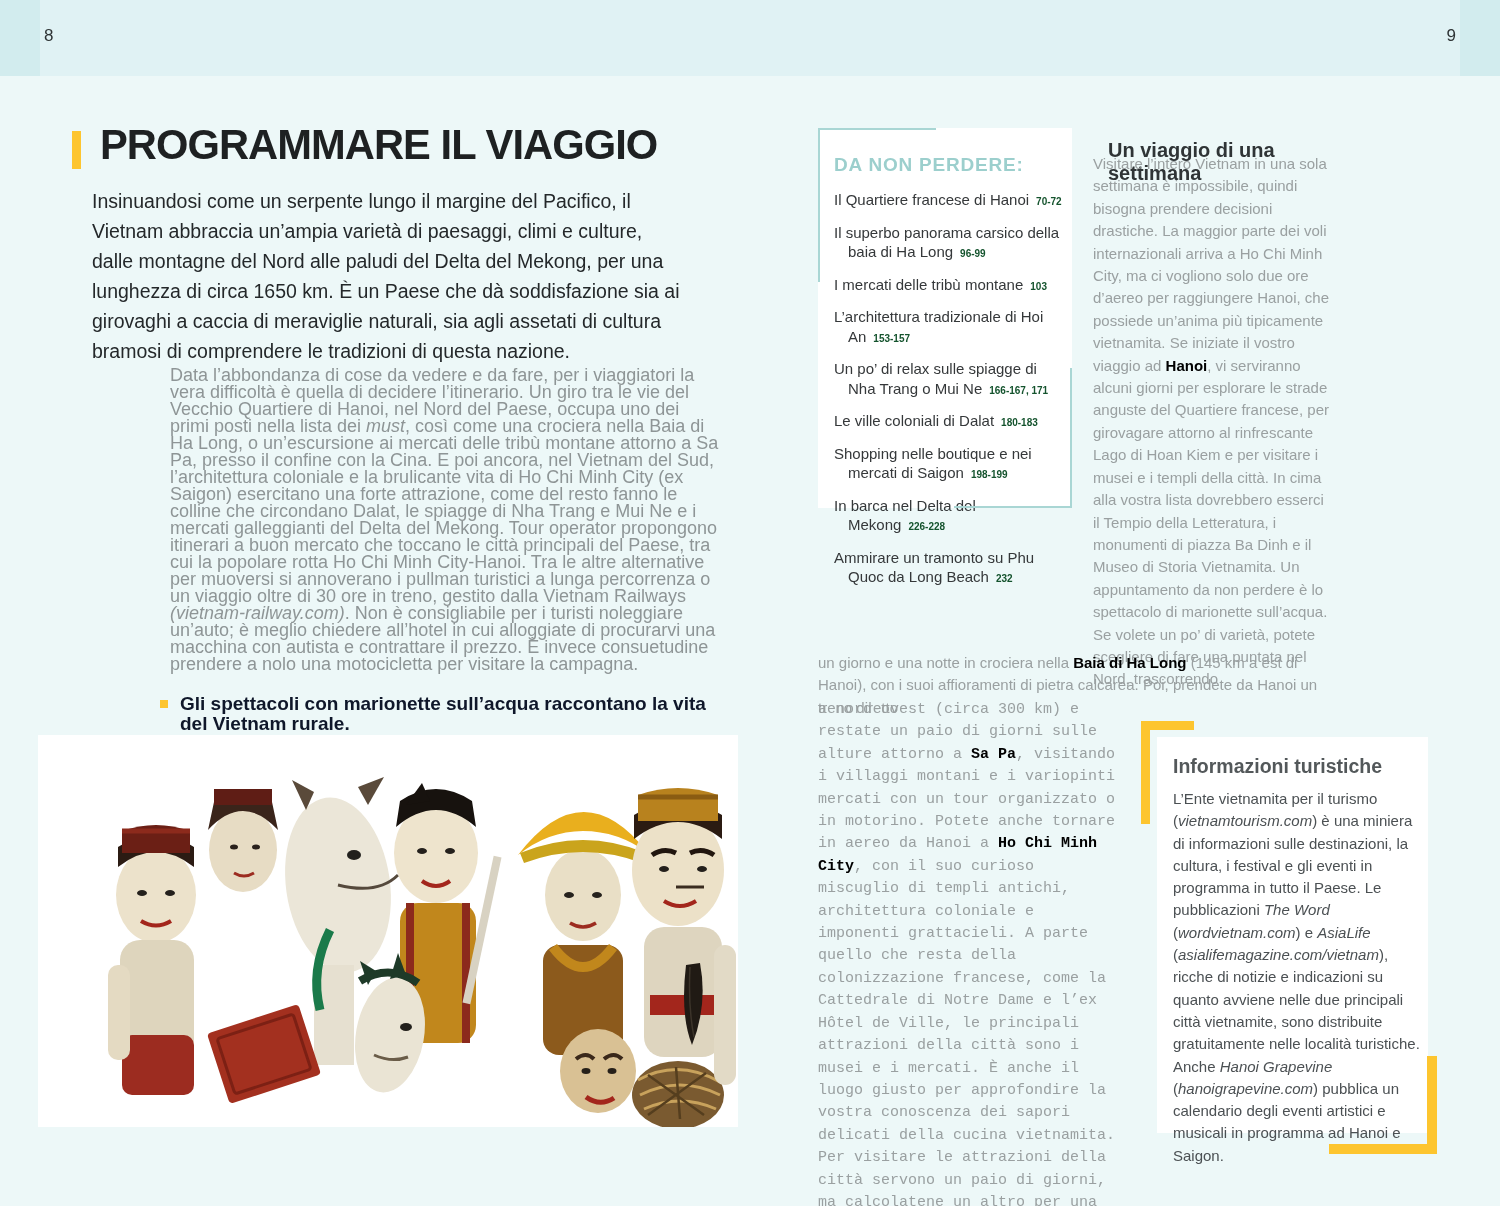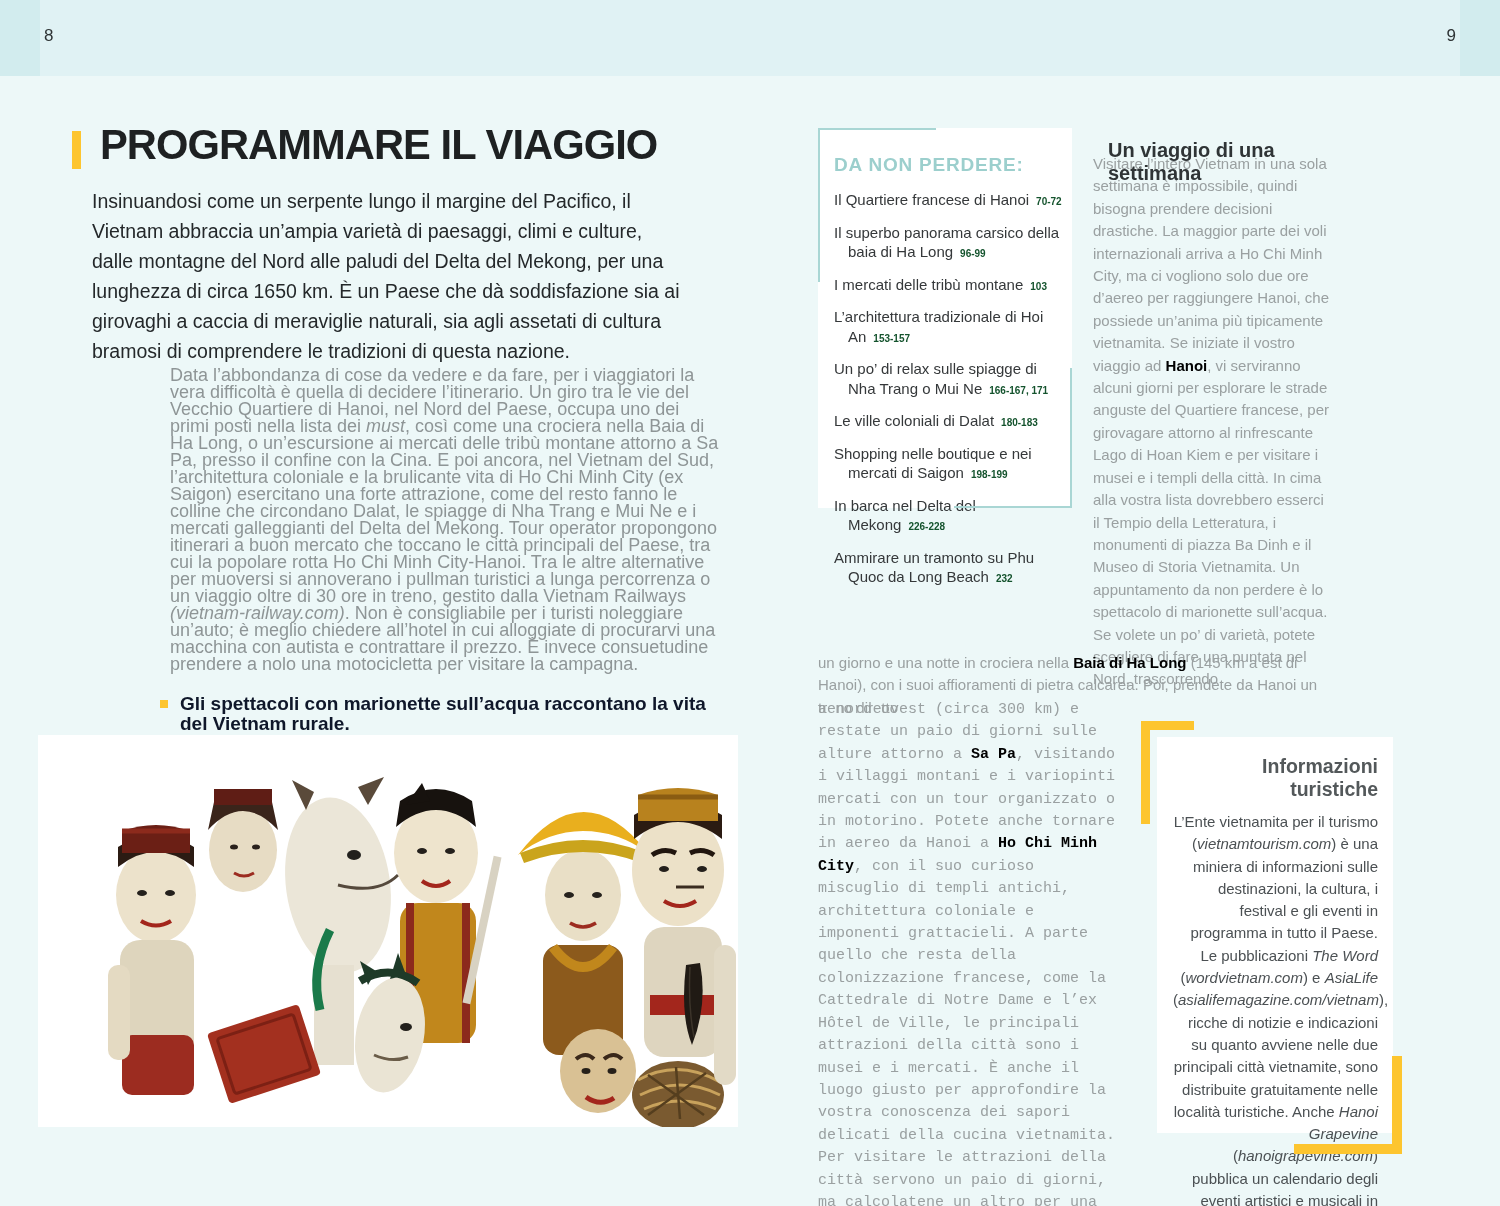--- a/index.html
+++ b/index.html
@@ -60,22 +60,22 @@
   
   .week-head { position:absolute; left:1093px; top:124px; width:250px;
     font-size:20px; font-weight:700; color:#2f3436; }
   .gray { color:#9aa0a1; font-size:15px; line-height:22.4px; }
   .gray b, .gray .b { font-weight:700; color:#000000; }
   .week-col1 { position:absolute; left:1093px; top:153px; width:240px; }
   .week-wide { position:absolute; left:818px; top:652px; width:502px; }
   .week-col2 { position:absolute; left:818px; top:699px; width:304px;font-family:Liberation Mono, monospace; }
 
   
-  .info-box { position:absolute; left:1157px; top:737px; width:236px; height:396px;
-    background:#ffffff; padding:18px 15px 0 16px; box-sizing:border-box;text-align:right; }
+  .info-box { position:absolute; left:1157px; top:737px; width:271px; height:396px;
+    background:#ffffff; padding:18px 3px 0 16px; box-sizing:border-box; }
   .info-tl { position:absolute; left:-16px; top:-16px; width:44px; height:94px;
     border-top:9px solid #fdc52f; border-left:9px solid #fdc52f; }
   .info-br { position:absolute; right:-9px; bottom:-21px; width:98px; height:88px;
     border-bottom:10px solid #fdc52f; border-right:10px solid #fdc52f; }
   .info-head { font-size:19.5px; font-weight:700; color:#53585a; margin:0 0 10px 0; }
   .info-body { font-size:15px; line-height:22.3px; color:#4b5053; }
   .info-body i { font-style:italic; }
 </style>
 </head>
 <body>

